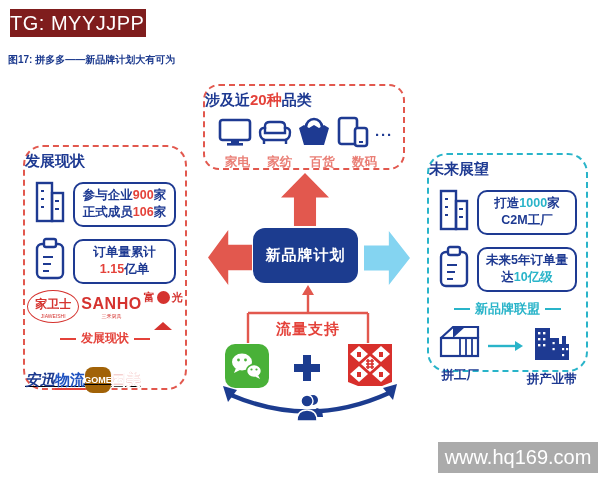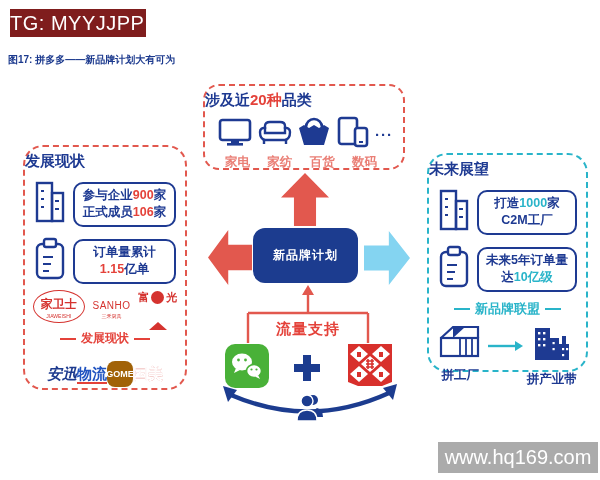--- a/index.html
+++ b/index.html
@@ -41,39 +41,39 @@
   .divider.cyan .dv-label { color:#29b4c9; font-size:13px; }
 
   .brand-row { display:flex; justify-content:space-evenly; align-items:center; margin-top:5px; }
   .jws-oval { border:1.5px solid #d5332f; border-radius:50%; padding:3px 7px; text-align:center; }
   .jws-name { color:#d5332f; font-weight:bold; font-size:12px; white-space:nowrap; }
   .jws-sub { color:#d5332f; font-size:5px; display:block; }
   .sanho { text-align:center; }
   .sanho-sq { width:15px; height:13px; background:#d5332f; margin:0 auto;
               background-image:linear-gradient(45deg,transparent 46%,#fff 46%,#fff 54%,transparent 54%),
                                linear-gradient(-45deg,transparent 46%,#fff 46%,#fff 54%,transparent 54%); }
-  .sanho-name { color:#d5332f; font-weight:normal; font-size:10px; letter-spacing:0.5px; }
+  .sanho-name { color:#d5332f; font-weight:bold; font-size:16px; letter-spacing:0.5px; }
   .sanho-sub { color:#d5332f; font-size:5px; display:block; }
   .fuguang { text-align:center; position:relative; }
   .fg-top { display:flex; align-items:center; justify-content:center; gap:2px; }
   .fg-char { color:#d5332f; font-weight:bold; font-size:11px; }
   .fg-sun { width:13px; height:13px; border-radius:50%; background:#d5332f; }
   .fg-tri { width:0; height:0; margin:1px auto 0; border-left:9px solid transparent;
             border-right:9px solid transparent; border-bottom:8px solid #d5332f; }
-  .partner-row { display:flex; justify-content:center; align-items:center; margin-top:14px; }
+  .partner-row { display:flex; justify-content:flex-start; align-items:center; margin-top:20px;text-decoration:underline; }
   .anxun { font-style:italic; font-weight:bold; font-size:15px; color:#1d3a8e; white-space:nowrap; }
   .anxun .wl { color:#2053c0; border-bottom:2px solid #e4423a; font-style:normal; }
   .gome-sq { width:26px; height:26px; background:#a16207; border-radius:8px; color:#fff;
              font-weight:bold; font-size:9px; line-height:1.2; display:flex; flex-direction:row;
              align-items:center; justify-content:center; }
   .guomei { color:#d5332f; font-weight:bold; font-size:15px; -webkit-text-stroke:0.4px #fff; }
 
   
   .center-box { left:253px; top:228px; width:105px; height:55px; background:#1c3c8f; border-radius:12px;
-                color:#fff; font-weight:bold; font-size:12px; display:flex; align-items:center;
+                color:#fff; font-weight:bold; font-size:15px; display:flex; align-items:center;
                 justify-content:center; letter-spacing:1px; }
   .arrow-up { left:281px; top:173px; width:48px; height:53px; background:#e2584e;
               clip-path:polygon(50% 0,100% 46%,73% 46%,73% 100%,27% 100%,27% 46%,0 46%); }
   .arrow-left { left:208px; top:230px; width:44px; height:55px; background:#e2584e;
               clip-path:polygon(0 50%,46% 0,46% 27%,100% 27%,100% 73%,46% 73%,46% 100%); }
   .arrow-right { left:364px; top:231px; width:46px; height:54px; background:#84d4f1;
               clip-path:polygon(100% 50%,54% 0,54% 27%,0 27%,0 73%,54% 73%,54% 100%); }
 
   .traffic-label { left:263px; top:320px; width:90px; text-align:center; color:#e4423a;
                    font-weight:bold; font-size:15px; letter-spacing:1px; }

